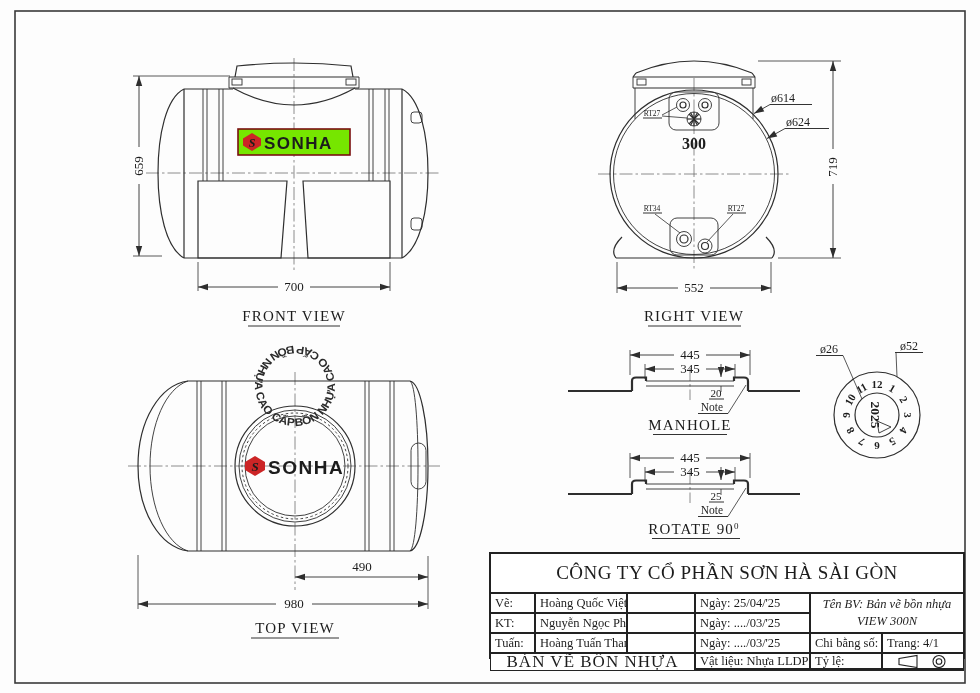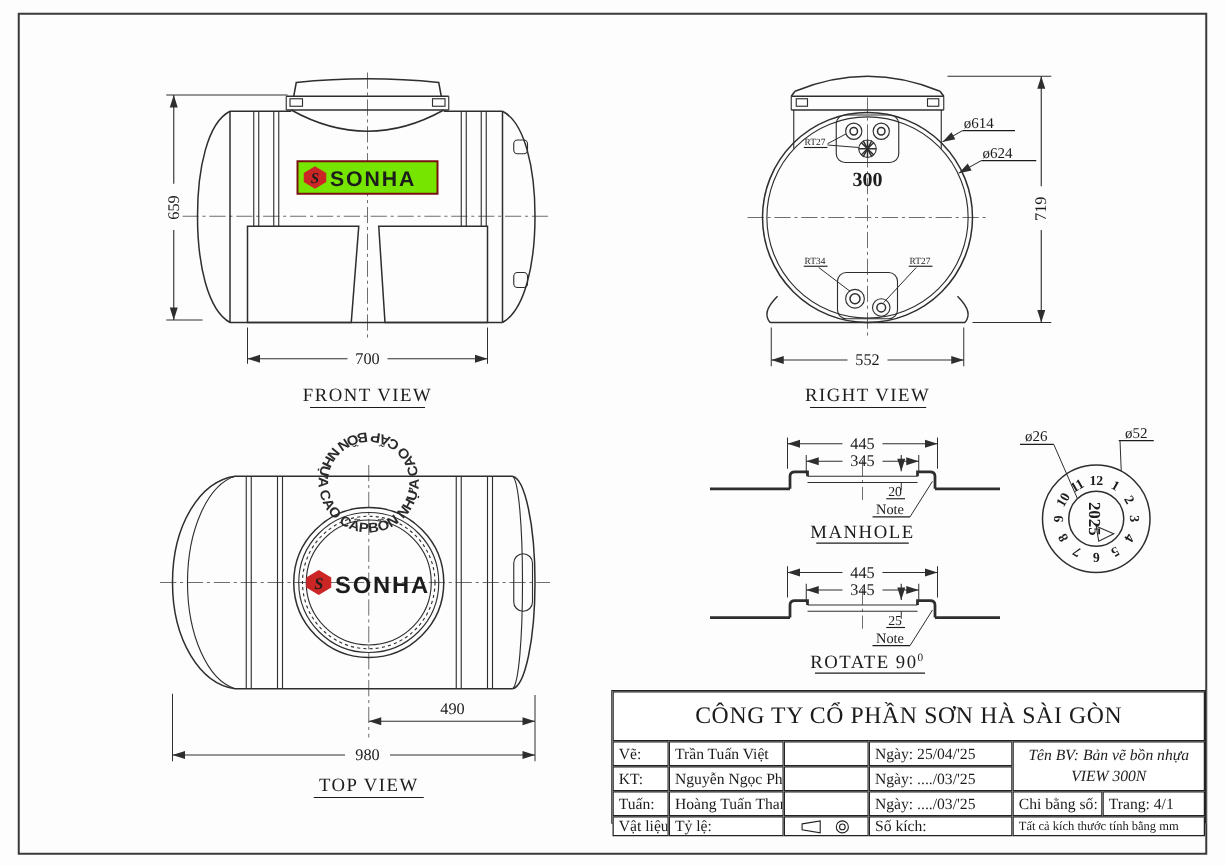--- a/index.html
+++ b/index.html
@@ -391,40 +391,41 @@
     </g>
     <text class="vlabel" x="295" y="633" text-anchor="middle">TOP VIEW</text>
     <line class="ul" x1="251" y1="638" x2="339" y2="638"></line>
   </g>
 </svg>
 
 <div id="titleblock">
   <div class="c ctr company">CÔNG TY CỔ PHẦN SƠN HÀ SÀI GÒN</div>
 
   <div class="c">Vẽ:</div>
-  <div class="c">Trần Tuấn Việt</div>
+  <div class="c">Hoàng Quốc Việt</div>
   <div class="c"></div>
   <div class="c">Ngày: 25/04/'25</div>
   <div class="c ctr tenbv">
     <div>Tên BV: Bản vẽ bồn nhựa</div>
     <div>VIEW 300N</div>
   </div>
 
   <div class="c">KT:</div>
   <div class="c">Nguyễn Ngọc Phú</div>
   <div class="c"></div>
   <div class="c">Ngày: ..../03/'25</div>
 
   <div class="c">Tuấn:</div>
   <div class="c">Hoàng Tuấn Thanh</div>
   <div class="c"></div>
   <div class="c">Ngày: ..../03/'25</div>
   <div class="c">Chi bằng số:</div>
   <div class="c">Trang: 4/1</div>
 
+  <div class="c ctr bigtitle">BẢN VẼ BỒN NHỰA</div>
   <div class="c">Vật liệu: Nhựa LLDPE</div>
   <div class="c">Tỷ lệ:</div>
   <div class="c ctr">
     <svg width="72" height="15" viewBox="0 0 72 15">
       <g>
         <polygon points="12,4.5 30,1.5 30,13.5 12,10.5" fill="none" stroke="#222" stroke-width="1.1"></polygon>
       </g>
       <g>
         <circle cx="52" cy="7.5" r="6" fill="none" stroke="#222" stroke-width="1.1"></circle>
         <circle cx="52" cy="7.5" r="2.8" fill="none" stroke="#222" stroke-width="1.1"></circle>

